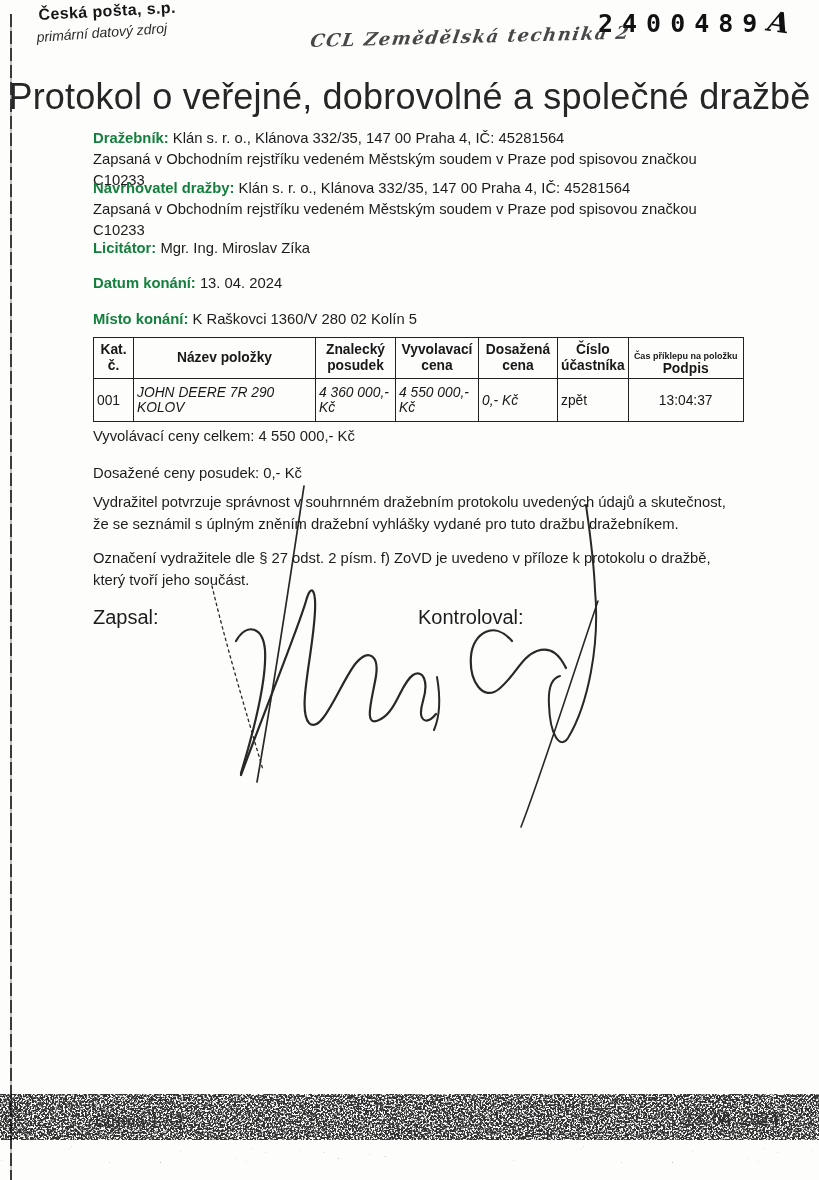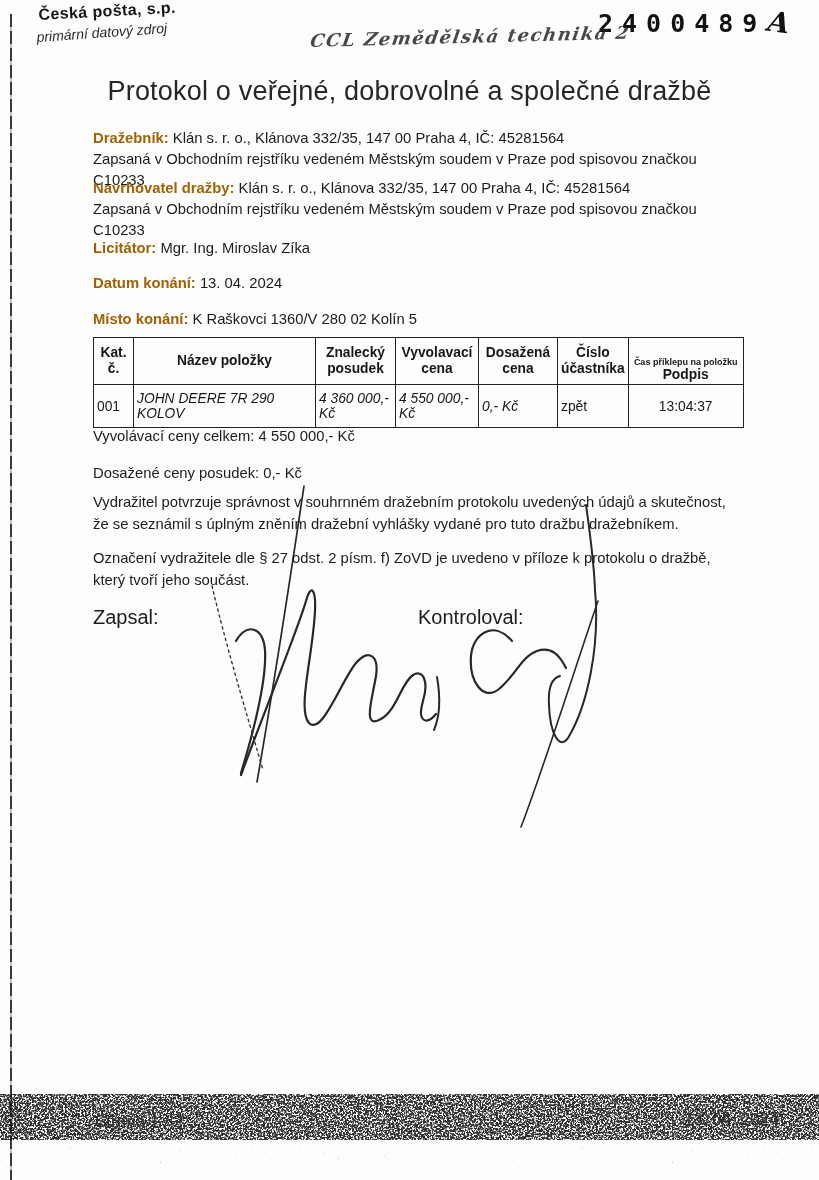--- a/index.html
+++ b/index.html
@@ -18,35 +18,35 @@
   .org-sub{left:36px;top:29px;font-size:14px;font-style:italic;transform:rotate(-4deg);transform-origin:left top;color:#2a2a2a;}
   .stamp{left:598px;top:6px;font-family:"DejaVu Sans Mono",monospace;font-size:25px;font-weight:bold;letter-spacing:9px;color:#111;}
   .stamp-letter{display:inline-block;font-family:"DejaVu Serif",serif;font-style:italic;font-weight:bold;font-size:28px;letter-spacing:0;transform:rotate(8deg);margin-left:2px;}
   .hand-note{
     left:312px;top:30px;width:400px;
     font-family:"DejaVu Serif",serif;font-style:italic;font-weight:bold;
     font-size:18px;letter-spacing:1.5px;color:#1a1a1a;opacity:.8;
     transform:skewX(-10deg) rotate(-1.5deg);transform-origin:left top;white-space:nowrap;
   }
   
-  .doc-title{left:0;top:76px;width:100%;text-align:center;font-size:27px;color:#262626;letter-spacing:.2px;}
+  .doc-title{left:0;top:76px;width:100%;text-align:center;font-size:36px;color:#262626;letter-spacing:.2px;}
   
   .block{left:93px;width:645px;font-size:14.8px;line-height:21px;color:#1c1c1c;}
-  .block b{font-weight:bold;color:#a16207;}
+  .block b{font-weight:bold;color:#15803d;}
   .b-party1{top:128px;}
   .b-party2{top:178px;}
   .b-licitator{top:238px;}
   .b-date{top:273px;}
   .b-place{top:309px;}
   
   .lot-table{left:93px;top:337px;border-collapse:collapse;table-layout:fixed;background:transparent;}
   .lot-table td,.lot-table th{border:1.6px solid #222;font-size:13.8px;color:#171717;padding:1px 3px;overflow:hidden;}
   .lot-table th{font-weight:bold;text-align:center;line-height:16px;height:35px;}
   .lot-table td{height:40px;vertical-align:middle;}
-  .th-small{font-size:9px;font-weight:bold;display:block;line-height:10px;margin-top:18px;}
+  .th-small{font-size:9px;font-weight:bold;display:block;line-height:10px;margin-top:12px;}
   .td-center{text-align:left;}
   .td-left{text-align:left;padding-left:4px;font-style:italic;}
   .td-sig{vertical-align:top;text-align:center;font-size:9px;line-height:11px;padding-top:2px;}
   
   .t-start{top:426px;}
   .t-achieved{top:463px;}
   .p-confirm{top:492px;line-height:21.5px;}
   .p-designation{top:548px;line-height:21.5px;}
   .sig-label{top:606px;font-size:20px;color:#1c1c1c;}
   .sig-zapsal{left:93px;}

